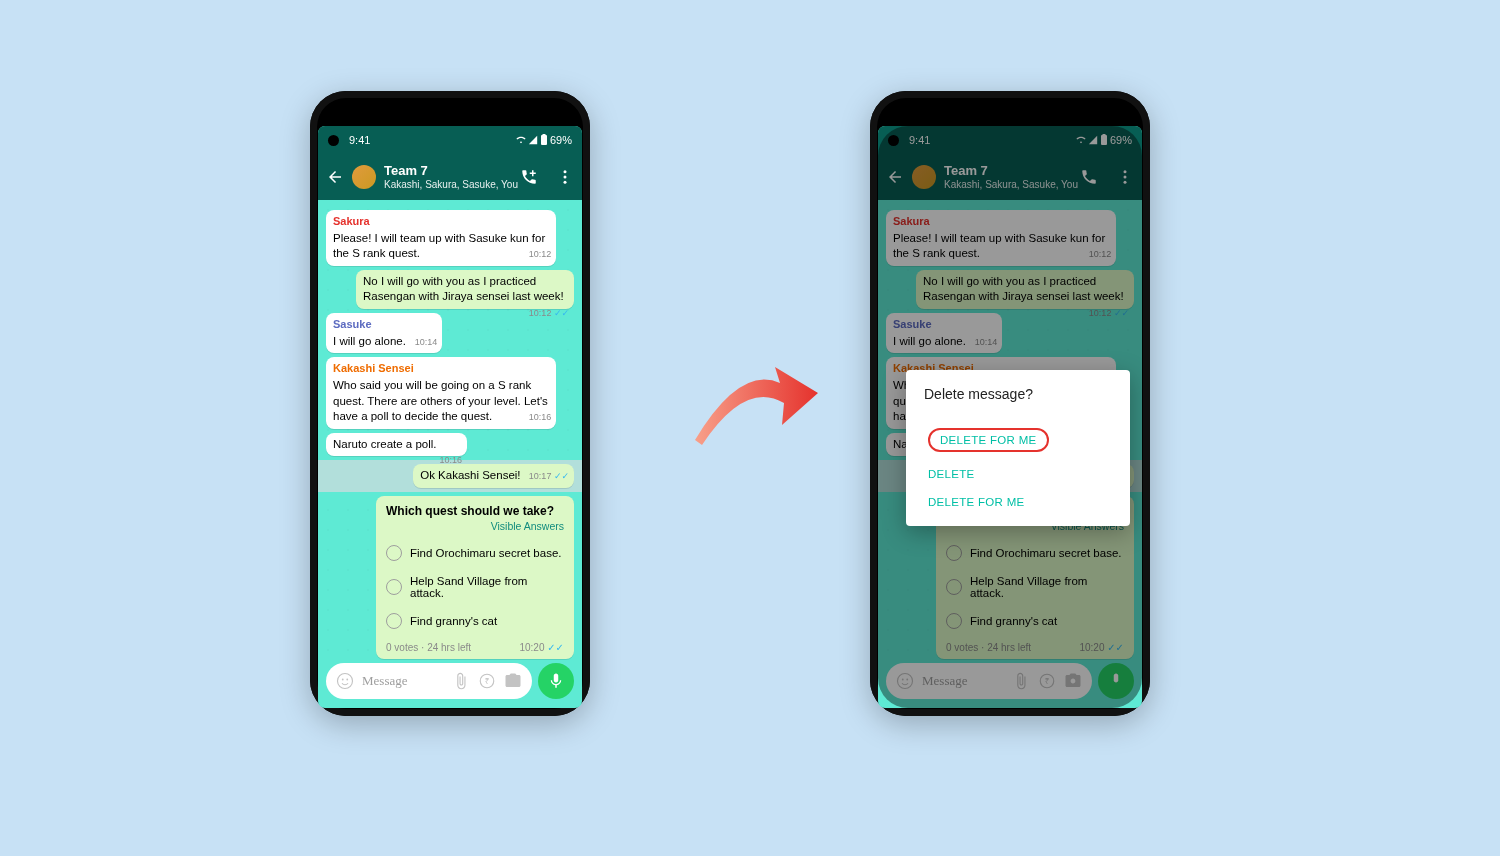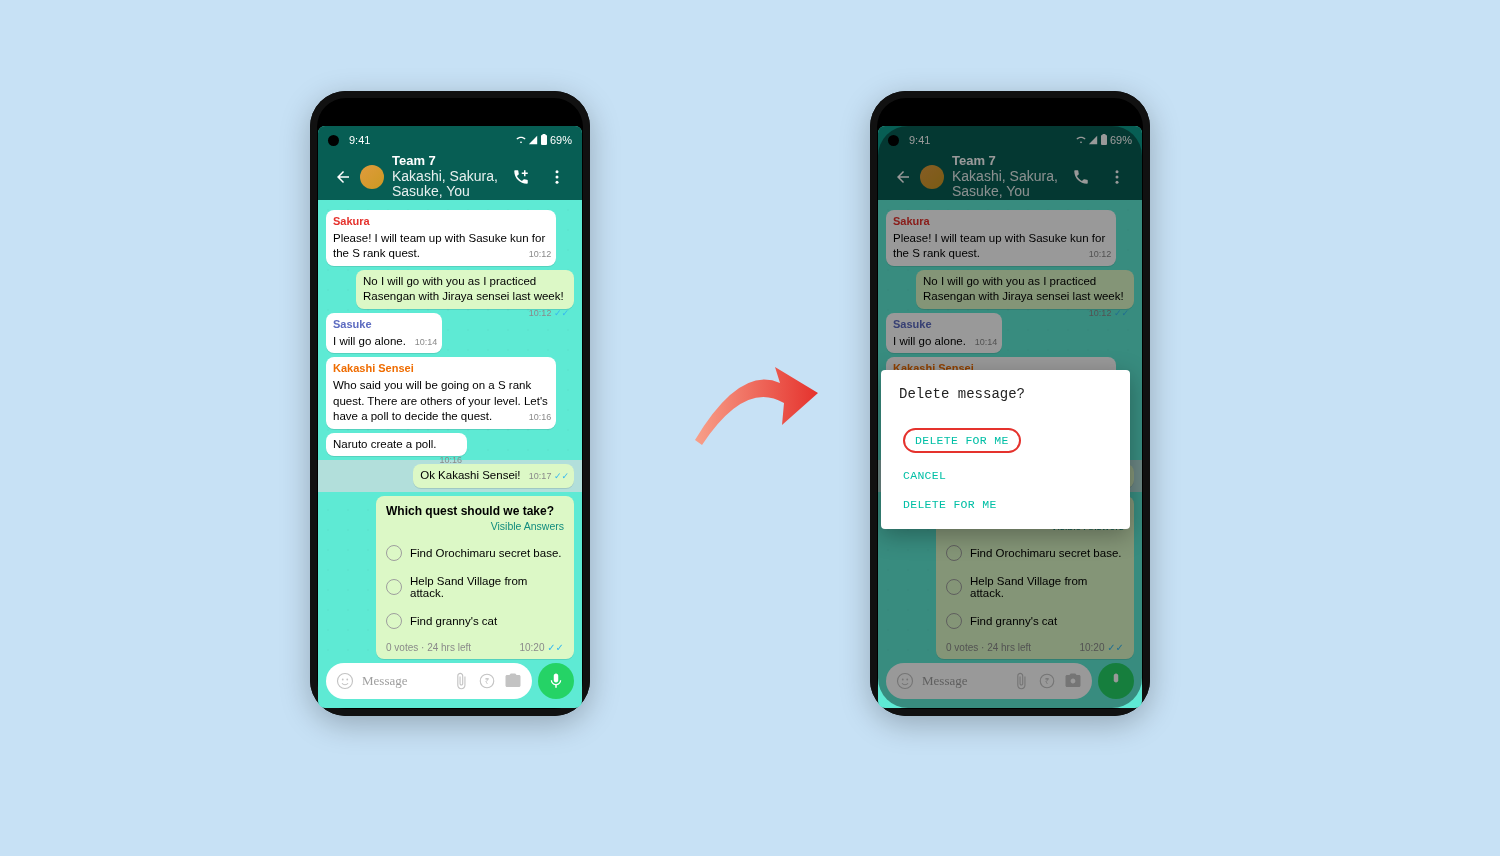--- a/index.html
+++ b/index.html
@@ -4,47 +4,47 @@
 <style>
 html,body{margin:0;padding:0;width:1500px;height:856px;background:#c7e1f5;font-family:-apple-system,Helvetica,Arial,sans-serif;overflow:hidden;}
 .stage{position:relative;width:1500px;height:856px;}
 .phone{position:absolute;width:280px;height:625px;border-radius:36px;background:#000;box-shadow:inset 0 0 0 7px #111,0 8px 30px rgba(0,0,0,.25);}
 #p1{left:310px;top:91px;}
 #p2{left:870px;top:91px;}
 .screen{position:absolute;left:8px;top:8px;right:8px;bottom:8px;border-radius:7px;overflow:hidden;background:#5eead4;margin-top:27px;}
 .status{height:28px;background:#075e54;color:#fff;display:flex;align-items:center;padding:0 10px;font-size:11px;}
 .camdot{width:11px;height:11px;border-radius:50%;background:#000;margin-right:10px;}
 .st-right{margin-left:auto;display:flex;align-items:center;gap:2px;}
-.header{height:46px;background:#075e54;color:#fff;display:flex;align-items:center;padding:0 16px;}
+.header{height:46px;background:#075e54;color:#fff;display:flex;align-items:center;padding:0 8px;}
 .back{width:18px;height:18px;flex:none;}
 .avatar{width:24px;height:24px;border-radius:50%;background:linear-gradient(135deg,#e09b3d,#c92);margin:0 8px;flex:none;}
 .titlebox{line-height:1.1;}
 .gname{font-weight:600;font-size:13px;}
-.gsub{font-size:14px;opacity:.9;}
+.gsub{font-size:10px;opacity:.9;}
 .hact{margin-left:auto;display:flex;gap:18px;align-items:center;}
 .chat{position:absolute;top:74px;left:0;right:0;bottom:48px;padding:6px 8px;overflow:hidden;background-image:radial-gradient(rgba(0,0,0,.02) 1px,transparent 0);background-size:20px 20px;}
 .msg{background:#fff;border-radius:8px;padding:4px 5px 4px 7px;margin:4px 0;box-shadow:0 1px 0 rgba(0,0,0,.1);font-size:11.5px;line-height:1.35;position:relative;max-width:88%;}
 .msg.in{margin-right:auto;}
 .msg.out{background:#dcf8c6;margin-left:auto;}
 .sender{font-size:11px;font-weight:600;margin-bottom:2px;}
 .time{font-size:9px;color:#8a8a8a;text-align:right;margin-left:6px;float:right;position:relative;top:2px;}
 .tick{color:#34b7f1;}
 .hl{background:#b2dfdb;margin:4px -8px;padding:4px 8px;}
 .poll{background:#dcf8c6;border-radius:8px;padding:8px 10px 6px;margin:4px 0 4px 50px;font-size:11.5px;box-shadow:0 1px 0 rgba(0,0,0,.1);}
 .poll h4{margin:0 0 2px;font-size:12px;font-weight:600;}
 .poll .va{color:#128c7e;font-size:10.5px;margin-bottom:6px;text-align:right;}
 .opt{display:flex;align-items:center;gap:8px;padding:7px 0;}
 .radio{width:14px;height:14px;border:1.5px solid #9e9e9e;border-radius:50%;flex:none;}
 .pfoot{display:flex;justify-content:space-between;font-size:10px;color:#8a8a8a;margin-top:6px;}
 .inputbar{position:absolute;left:8px;right:8px;bottom:8px;height:38px;display:flex;align-items:center;gap:6px;}
 .textin{flex:1;height:36px;background:#fff;border-radius:20px;display:flex;align-items:center;padding:0 10px;color:#9e9e9e;font-size:13px;gap:8px;font-family:Liberation Serif, serif;}
 .iconbtn{width:18px;height:18px;opacity:.5;}
 .mic{width:36px;height:36px;border-radius:50%;background:#25d366;display:flex;align-items:center;justify-content:center;flex:none;}
 .overlay{position:absolute;inset:0;background:rgba(0,0,0,.4);border-radius:30px;}
-.dialog{position:absolute;left:3px;right:12px;top:244px;background:#fff;border-radius:4px;padding:16px 18px 10px;box-shadow:0 6px 24px rgba(0,0,0,.3);font-family:Liberation Mono, monospace;}
+.dialog{position:absolute;left:28px;right:12px;top:244px;background:#fff;border-radius:4px;padding:16px 18px 10px;box-shadow:0 6px 24px rgba(0,0,0,.3);}
 .dlg-title{font-size:14px;color:#222;margin-bottom:18px;}
 .dlg-btn{text-align:left;color:#00bfa5;font-size:11.5px;font-weight:500;padding:8px 4px;letter-spacing:.3px;}
 .circ{border:2.5px solid #e5322d;border-radius:20px;padding:4px 10px;display:inline-block;}
 .arrow{position:absolute;left:690px;top:345px;width:130px;height:120px;}
 svg{display:block;}
 </style>
 </head>
 <body>
 
 <div class="stage">
@@ -296,19 +296,19 @@
           <svg width="18" height="18" viewBox="0 0 24 24" fill="#fff">
               <path d="M12 14c1.66 0 3-1.34 3-3V5c0-1.66-1.34-3-3-3S9 3.34 9 5v6c0 1.66 1.34 3 3 3z"></path>
             </svg>
         </div>
       </div>
 
       <div class="overlay"></div>
       <div class="dialog">
         <div class="dlg-title">Delete message?</div>
         <div class="dlg-btn"><span class="circ">DELETE FOR ME</span></div>
-        <div class="dlg-btn">CANCEL</div>
+        <div class="dlg-btn">DELETE</div>
         <div class="dlg-btn">DELETE FOR ME</div>
       </div>
     </div>
   </div>
 
 </div>
 
 </body></html>

